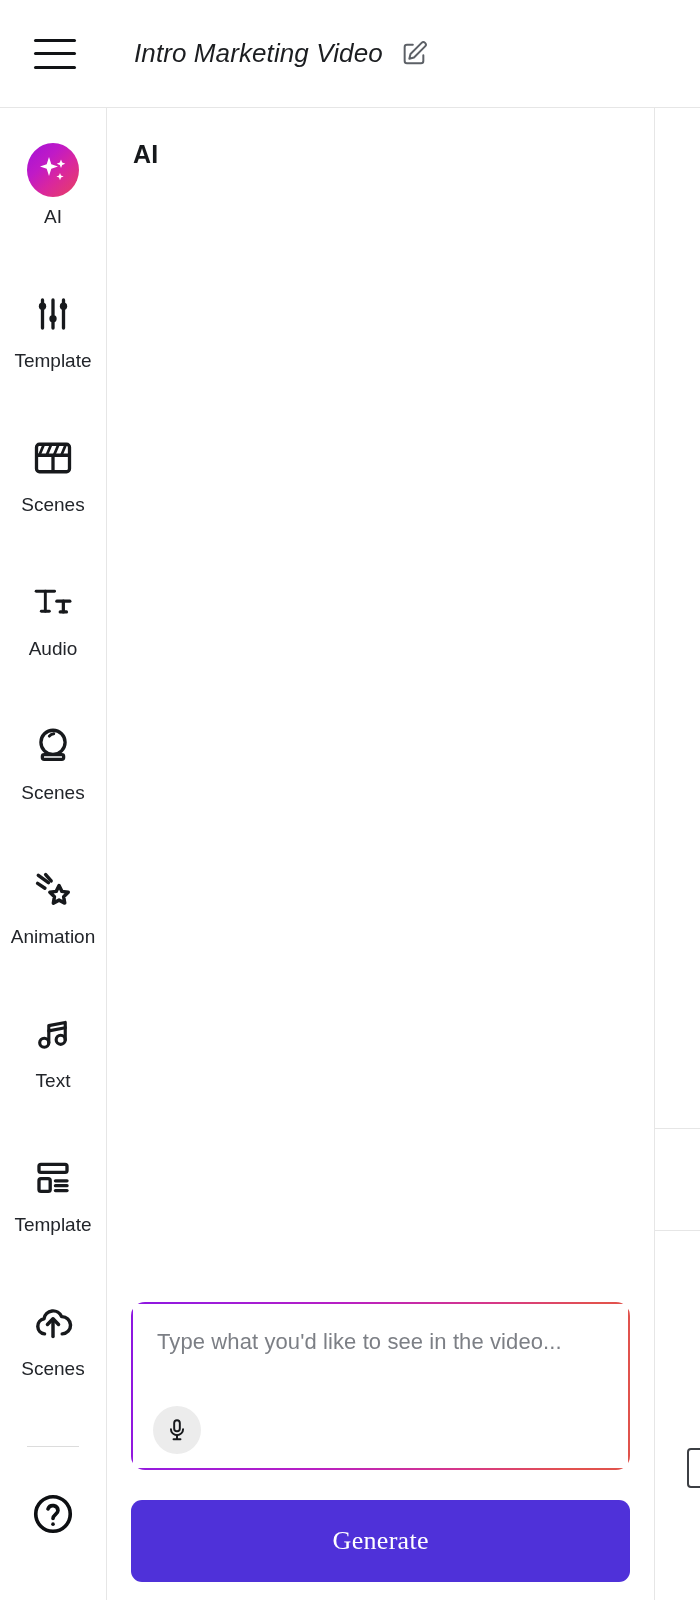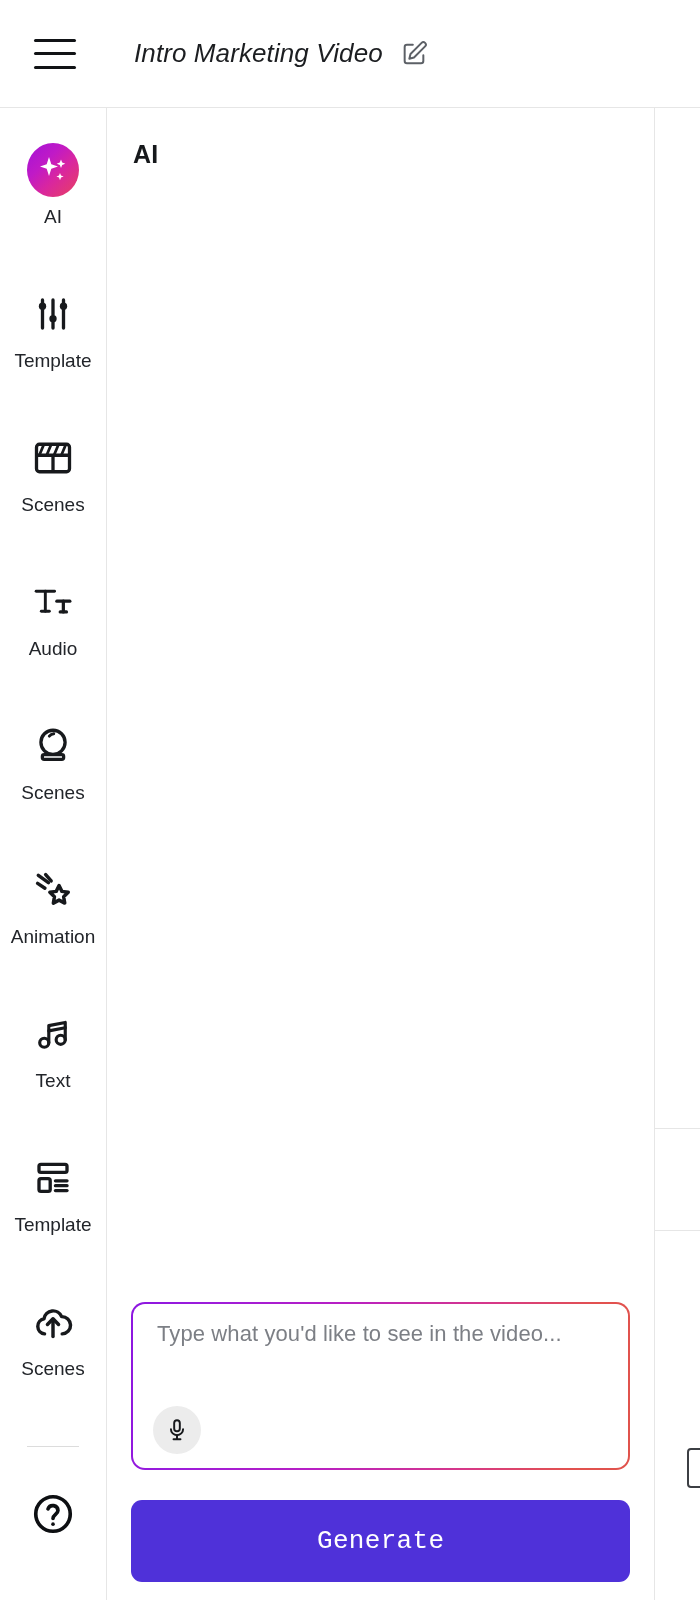--- a/index.html
+++ b/index.html
@@ -124,24 +124,24 @@
   .prompt-box {
     position: relative;
     height: 168px;
     border-radius: 14px;
     padding: 2px;
     background: linear-gradient(100deg, #8c16e0 0%, #9c1cdb 14%, #b81fc4 40%, #d63789 68%, #e2514f 88%, #e0534c 100%);
     margin-bottom: 30px;
   }
   .prompt-inner {
     height: 100%; width: 100%;
-    border-radius: 12px;
-    background: #fff;
-    position: relative;
-    padding: 16px 22px 0 24px;
+    border-radius: 0;
+    background: #fff;
+    position: relative;
+    padding: 24px 22px 0 24px;
   }
   .prompt-placeholder {
     font-size: 22px;
     color: #7c7f85;
     line-height: 1.3;
     letter-spacing: 0.1px;
     white-space: nowrap;
     overflow: hidden;
   }
   .mic-btn {
@@ -153,21 +153,21 @@
     cursor: pointer;
   }
   .generate-btn {
     width: 100%;
     height: 82px;
     border: none;
     border-radius: 11px;
     background: #4f31d9;
     color: #fff;
     font-size: 26px;
-    font-family: Liberation Mono, monospace;
+    font-family: Liberation Serif, serif;
     letter-spacing: 0.3px;
     cursor: pointer;
     display: flex; align-items: center; justify-content: center;
   }
 
   
   .right-sliver {
     flex: 1 1 auto;
     position: relative;
     background: #fff;

